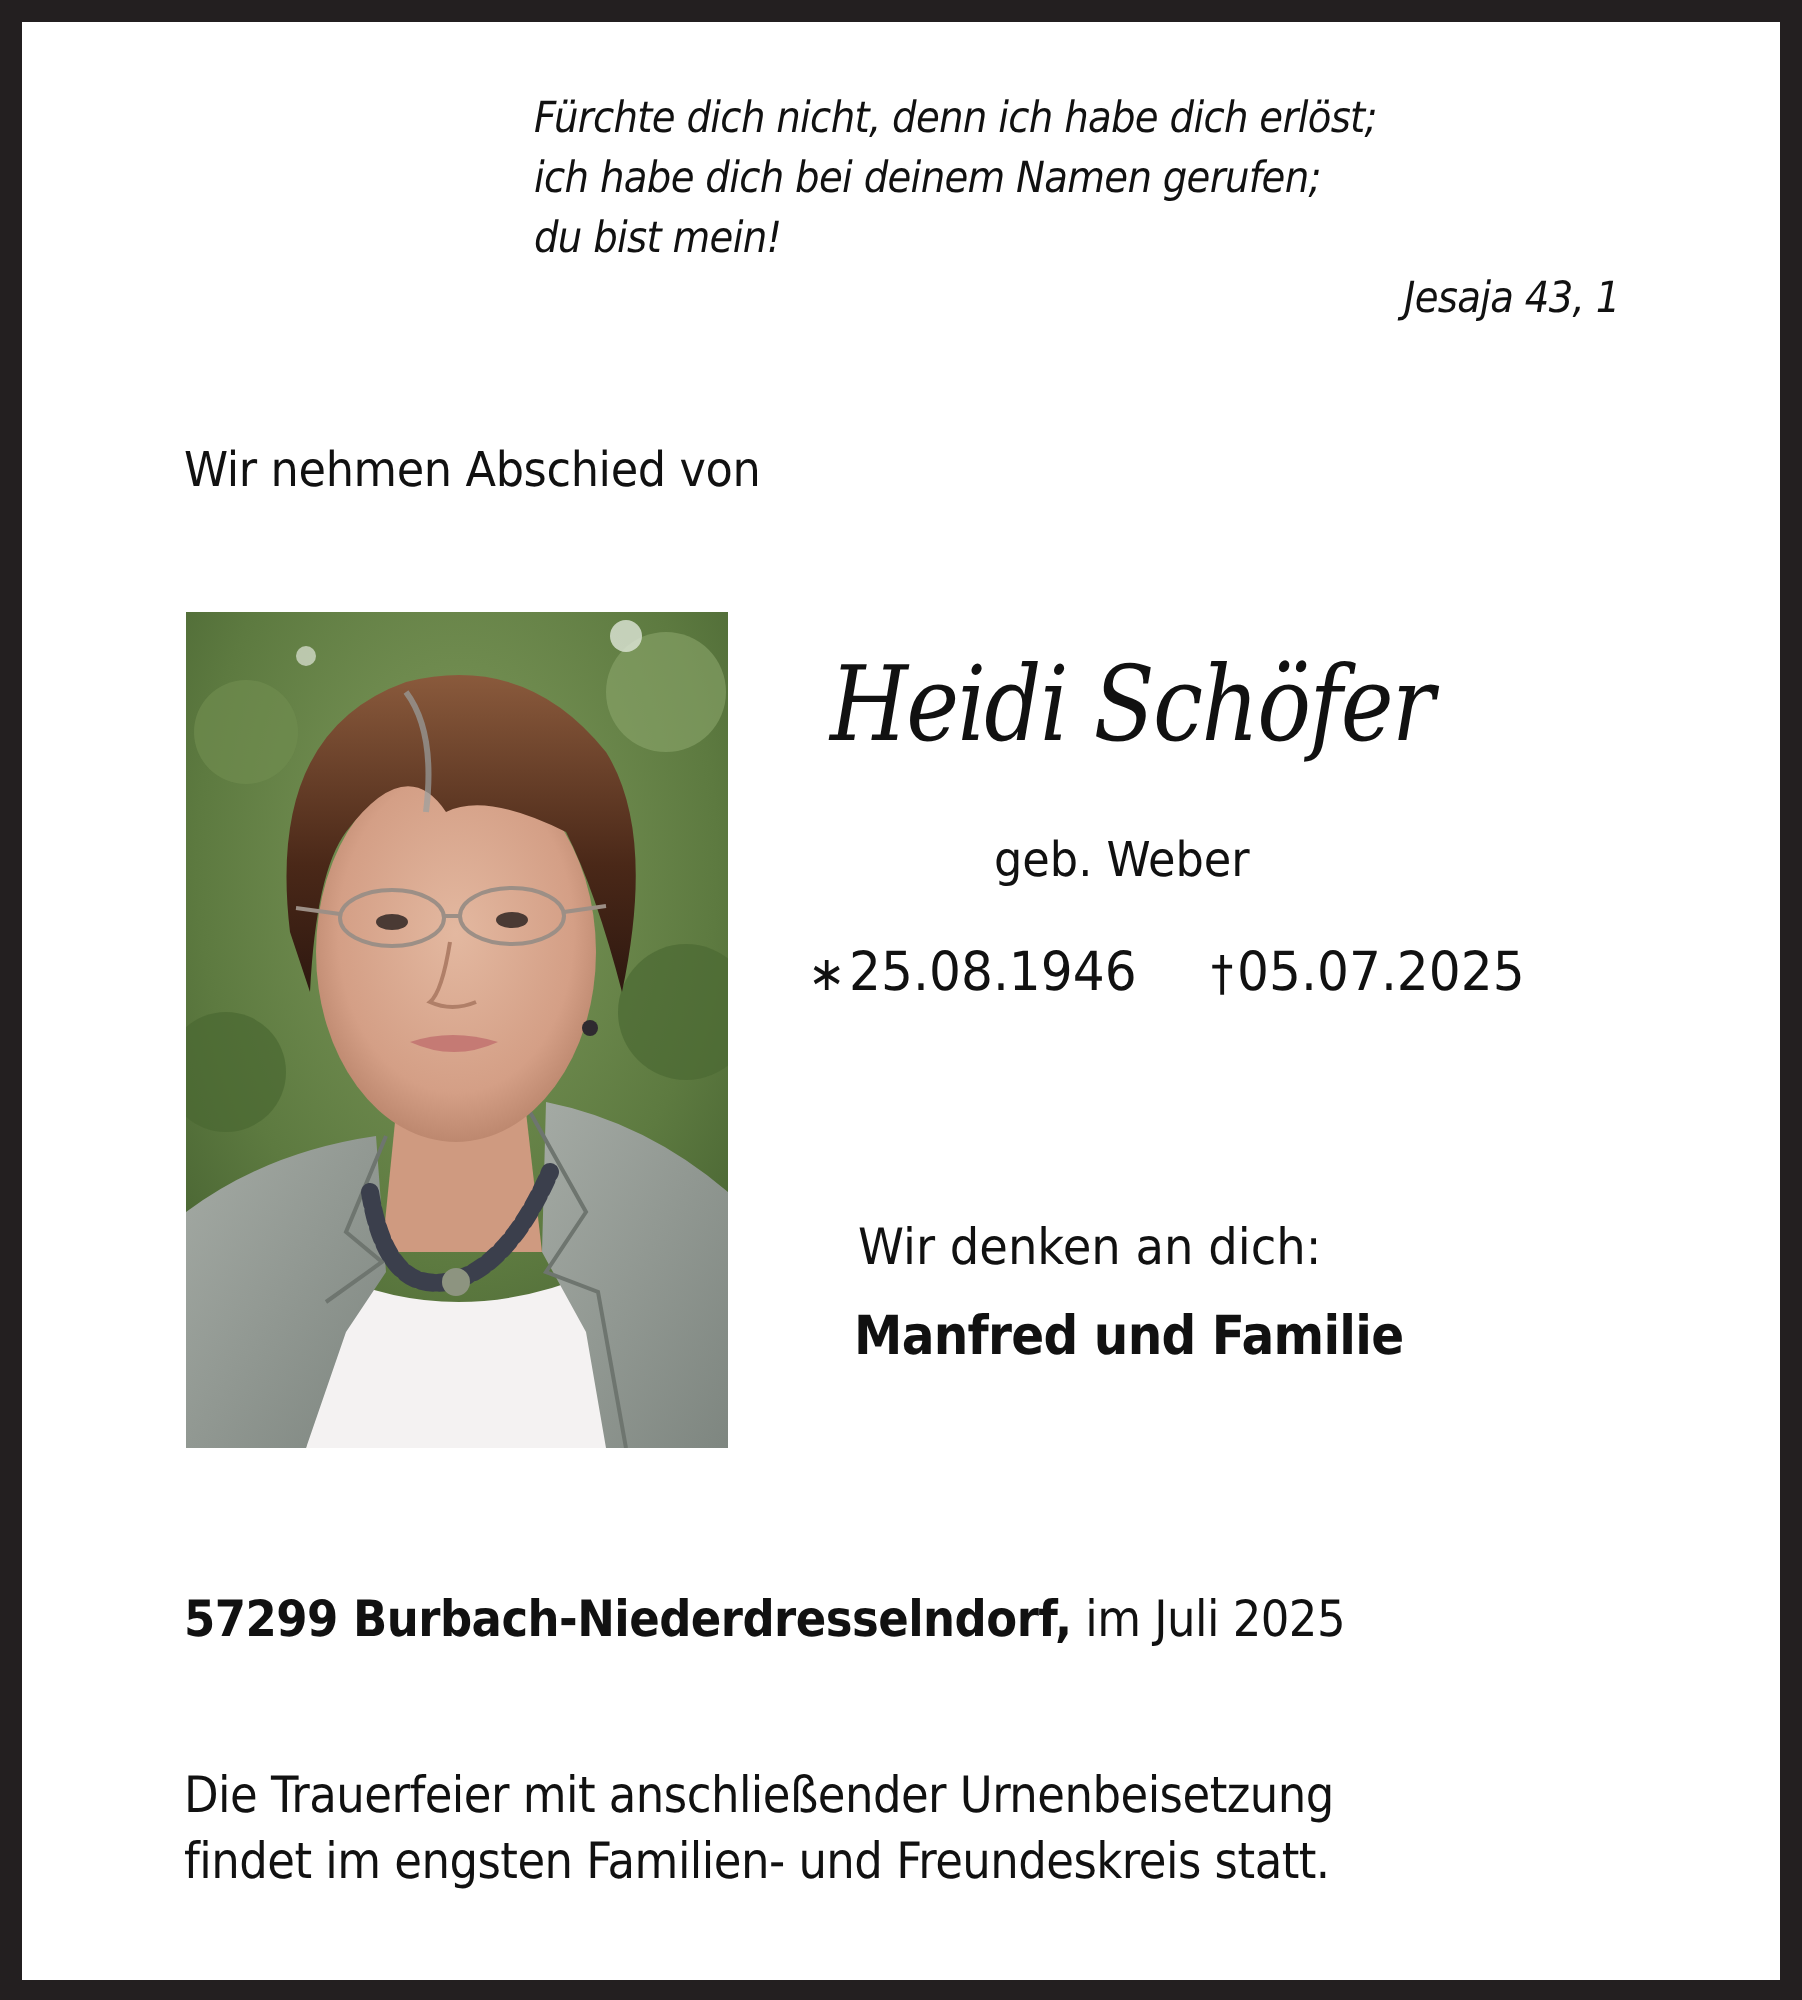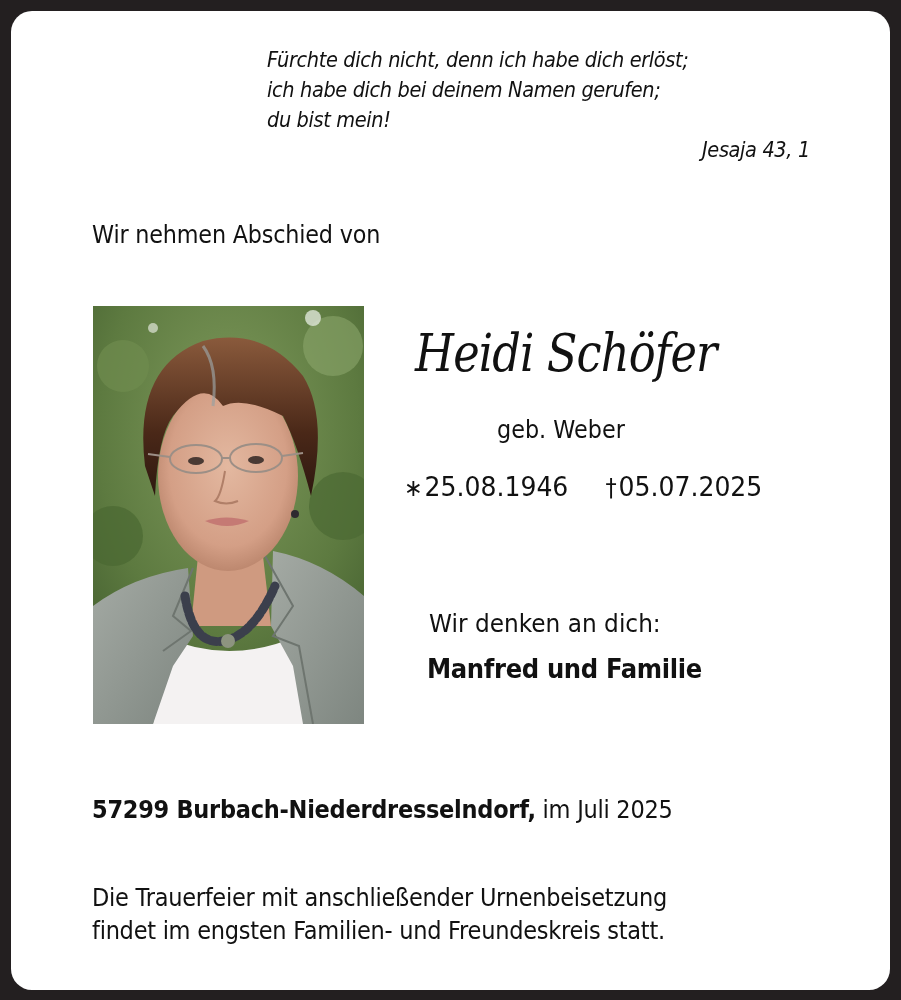--- a/index.html
+++ b/index.html
@@ -9,21 +9,20 @@
       position: relative;
       overflow: hidden;
       font-family: "Liberation Sans", "DejaVu Sans", sans-serif;
       color: #111;
     }
     .card {
       position: absolute;
       left: 11px; top: 11px;
       width: 879px; height: 979px;
       background: #ffffff;
-      border-radius: 21px;
     }
     .abs { position: absolute; white-space: nowrap; }
 
     
     .verse {
       left: 256px; top: 34px;
       font-family: "DejaVu Sans", sans-serif;
       font-style: italic;
       font-size: 21.5px;
       line-height: 30px;

